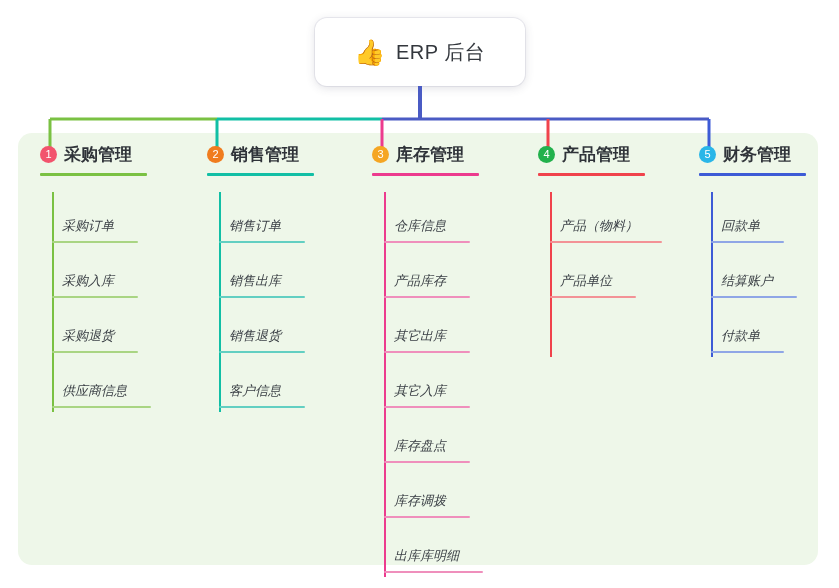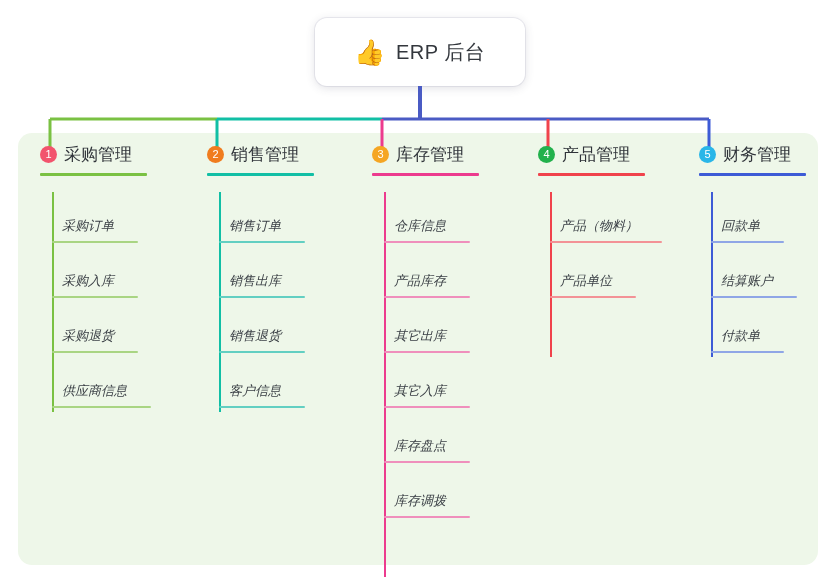--- a/index.html
+++ b/index.html
@@ -53,20 +53,21 @@
   .badge{
     width:17px;height:17px;border-radius:50%;
     display:flex;align-items:center;justify-content:center;
     color:#fff;font-size:11px;line-height:1;
     flex:0 0 auto;
     font-family:"Liberation Sans","DejaVu Sans",sans-serif;
   }
   .head-label{
     font-size:17px;color:#2f3339;
     font-family:"Liberation Sans","DejaVu Sans",sans-serif;
+    font-weight:bold;
   }
   .head-rule{height:3px;border-radius:1px;margin-top:6px;}
 
   .items{position:relative;margin-top:16px;font-style:italic;}
   .item{
     position:relative;
     height:55px;
     box-sizing:border-box;
   }
   .item-label{
@@ -191,20 +192,24 @@
             <div class="item-rule" style="width: 86px; background: rgb(239, 143, 188);"></div>
           </div>
           <div class="item">
             <span class="item-label">库存盘点</span>
             <div class="item-rule" style="width: 86px; background: rgb(239, 143, 188);"></div>
           </div>
           <div class="item">
             <span class="item-label">库存调拨</span>
             <div class="item-rule" style="width: 86px; background: rgb(239, 143, 188);"></div>
           </div>
+          <div class="item">
+            <span class="item-label">出库库明细</span>
+            <div class="item-rule" style="width: 99px; background: rgb(239, 143, 188);"></div>
+          </div>
         </div>
       </div>
       <div class="col" style="left: 538px;">
         <div class="col-head">
           <span class="badge" style="background: rgb(34, 177, 76);">4</span>
           <span class="head-label">产品管理</span>
         </div>
         <div class="head-rule" style="width: 107px; background: rgb(240, 67, 76);"></div>
         <div class="items">
           <div class="spine" style="background: rgb(240, 67, 76); height: 165px;"></div>

